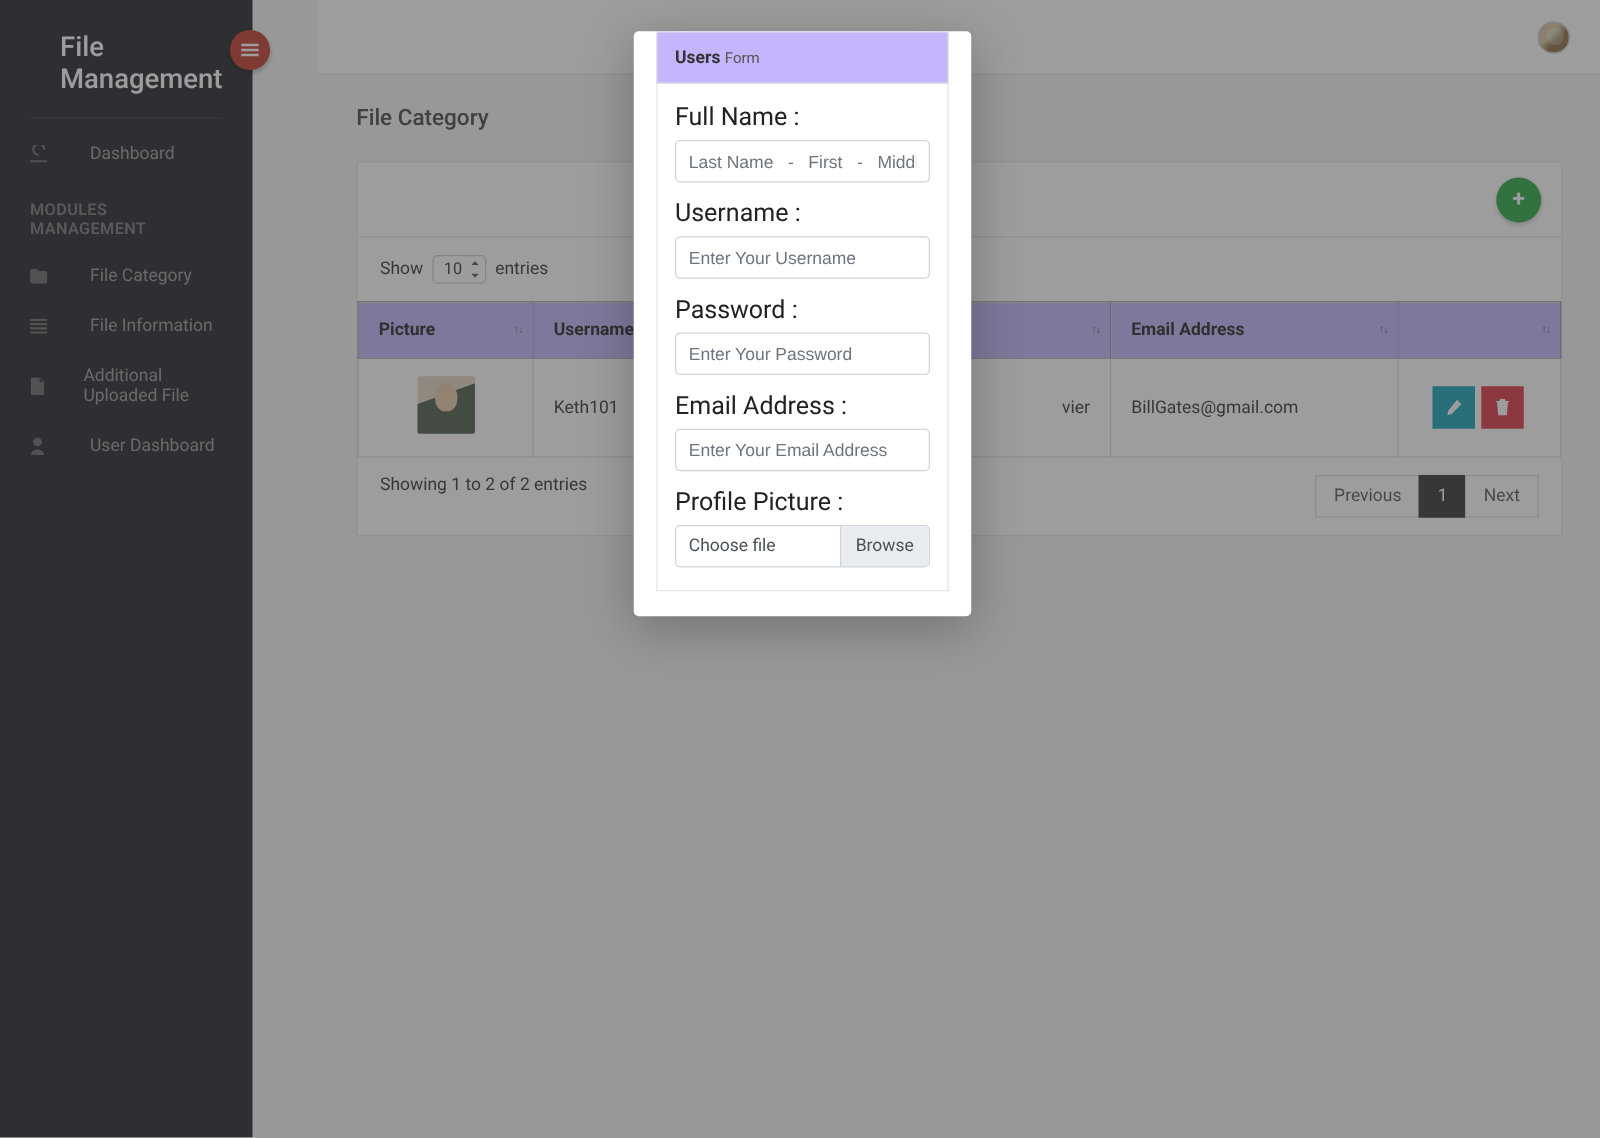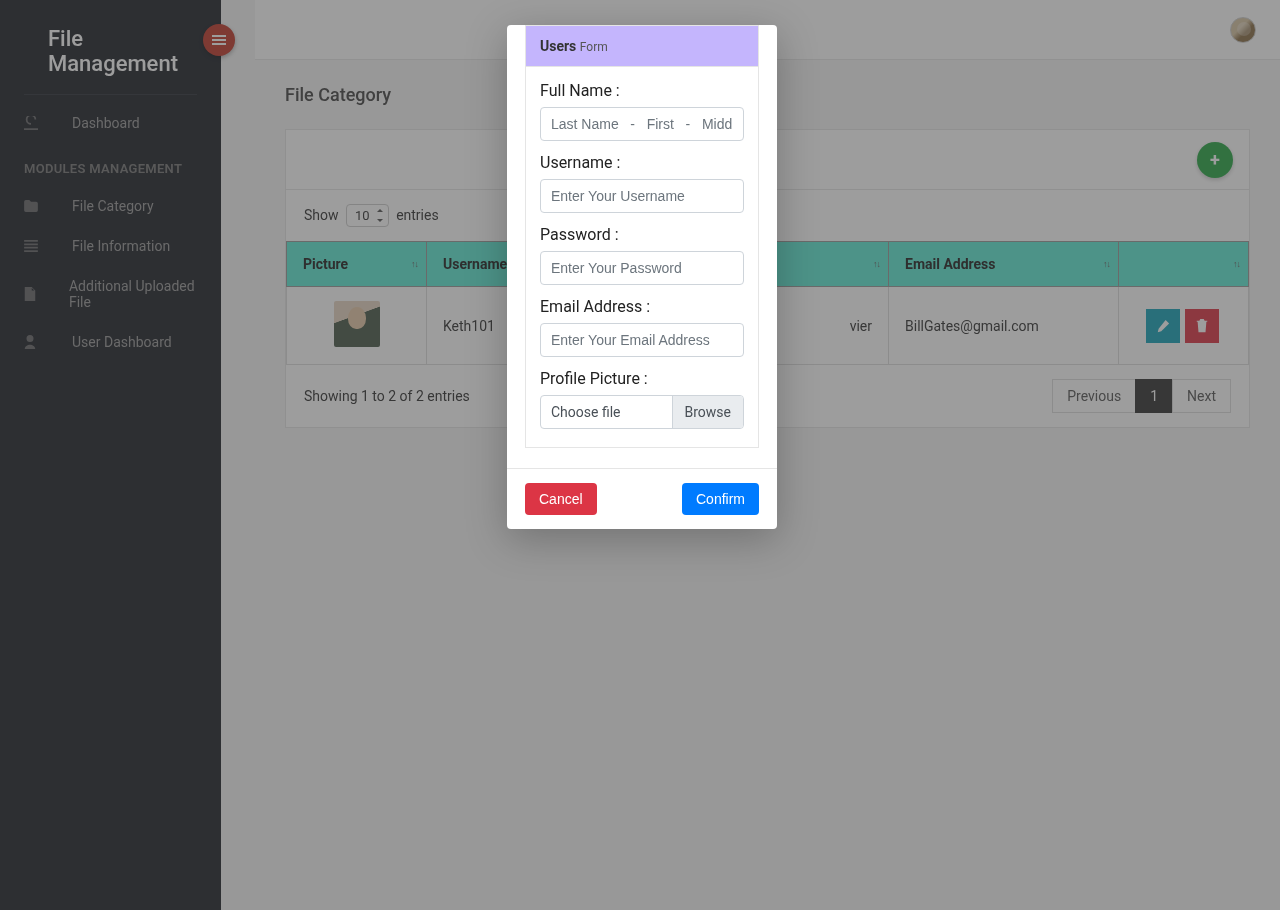--- a/index.html
+++ b/index.html
@@ -1,19 +1,19 @@
 <!DOCTYPE html>
 <html><head>
 <meta charset="utf-8">
 <style>
   * { box-sizing: border-box; margin: 0; padding: 0; }
   body { font-family: -apple-system, "Segoe UI", Roboto, "Helvetica Neue", Arial, sans-serif; font-size: 14px; color: #333; background: #f4f4f4; width: 1280px; height: 910px; overflow: hidden; position: relative; }
   
   
-  .sidebar { position: absolute; left: 0; top: 0; width: 221px; height: 910px; background: #1e2229; color: #aaa; padding-top: 8px; }
+  .sidebar { position: absolute; left: 0; top: 0; width: 202px; height: 910px; background: #1e2229; color: #aaa; padding-top: 8px; }
   .sidebar-header { color: #fff; font-size: 22px; font-weight: 500; padding: 18px 24px 18px 48px; position: relative; }
   .hamburger-btn { position: absolute; right: -14px; top: 16px; width: 32px; height: 32px; border-radius: 50%; background: #c0392b; display: flex; align-items: center; justify-content: center; cursor: pointer; box-shadow: 0 2px 4px rgba(0,0,0,.3); }
   .hamburger-lines { width: 14px; height: 10px; display: flex; flex-direction: column; justify-content: space-between; }
   .hamburger-lines span { display: block; height: 2px; background: #fff; }
   .sidebar-divider { border-top: 1px solid #2e333b; margin: 0 24px 8px 24px; }
   .sidebar-item { display: flex; align-items: center; padding: 12px 24px; color: #999; cursor: pointer; font-size: 14px; }
   .sidebar-item .icon { width: 20px; margin-right: 28px; text-align: center; opacity: .7; }
   .sidebar-section { padding: 18px 24px 10px 24px; color: #777; font-weight: 600; font-size: 13px; letter-spacing: .3px; }
   
   
@@ -28,50 +28,50 @@
   .card-header-row { display: flex; justify-content: flex-end; align-items: center; height: 60px; padding: 0 16px; border-bottom: 1px solid #e5e5e5; }
   .add-btn { width: 36px; height: 36px; border-radius: 50%; background: #28a745; color: #fff; display: flex; align-items: center; justify-content: center; cursor: pointer; box-shadow: 0 2px 4px rgba(0,0,0,.2); font-size: 18px; font-weight: bold; }
   
   .table-controls { display: flex; justify-content: space-between; align-items: center; padding: 14px 18px; font-size: 14px; color: #333; }
   .entries-select { display:inline-block; border: 1px solid #ccc; border-radius: 4px; padding: 3px 18px 3px 8px; font-size: 13px; margin: 0 4px; position: relative; background:#fff;}
   .entries-select::after{content:"";position:absolute;right:5px;top:4px;border-left:3px solid transparent;border-right:3px solid transparent;border-bottom:3px solid #555;}
   .entries-select::before{content:"";position:absolute;right:5px;bottom:4px;border-left:3px solid transparent;border-right:3px solid transparent;border-top:3px solid #555;}
   .search-input { border: 1px solid #ccc; height: 26px; width: 160px; margin-left: 6px; padding: 2px 6px; font-size: 13px; }
   
   table.data { width: 100%; border-collapse: collapse; }
-  table.data th { background: #5eead4; color: #222; font-weight: 700; text-align: left; padding: 14px 16px; border: 1px solid #999; font-size: 14px; position: relative; }
+  table.data th { background: #c4b5fd; color: #222; font-weight: 700; text-align: left; padding: 14px 16px; border: 1px solid #999; font-size: 14px; position: relative; }
   table.data th .sort { position: absolute; right: 8px; top: 50%; transform: translateY(-50%); font-size: 9px; color: #666; letter-spacing:-1px;}
   table.data td { padding: 14px 16px; border: 1px solid #ddd; font-size: 14px; color: #333; vertical-align: middle; }
   .pic-cell { text-align: center; }
   .pic { width: 46px; height: 46px; border-radius: 2px; display: inline-block; }
   .pic1 { background: linear-gradient(160deg,#e6d5c3 35%,#4a5a4a 36%,#4a5a4a 100%); position:relative;}
   .pic1::after{content:"";position:absolute;left:14px;top:6px;width:18px;height:22px;border-radius:50% 50% 45% 45%;background:#e6c9a8;}
   .pic2 { background: linear-gradient(180deg,#3a2518 0%,#3a2518 100%); position:relative;}
   .pic2::after{content:"";position:absolute;left:13px;top:8px;width:20px;height:24px;border-radius:50% 50% 40% 40%;background:#d9a066;}
   .action-btn { width: 34px; height: 34px; display: inline-flex; align-items: center; justify-content: center; color: #fff; cursor: pointer; margin-right: 2px; }
   .edit-btn { background: #17a2b8; }
   .delete-btn { background: #dc3545; }
   
-  .table-footer { display: flex; justify-content: space-between; align-items: center; padding: 14px 18px; font-size: 14px; }
+  .table-footer { display: flex; justify-content: space-between; padding: 14px 18px; font-size: 14px; }
   .pagination { display: flex; }
   .page-link { border: 1px solid #ddd; padding: 8px 14px; color: #555; cursor: pointer; background:#fff; margin-left:-1px;}
   .page-link.active { background: #333; color: #fff; border-color:#333;}
   
   
   .overlay { position: absolute; inset: 0; background: rgba(60,60,60,.5); z-index: 100; }
   .modal { position: absolute; left: 507px; top: 25px; width: 270px; background: #fff; border-radius: 4px; z-index: 101; box-shadow: 0 10px 40px rgba(0,0,0,.25); }
   .modal-header { padding: 18px 18px 14px 18px; display: flex; justify-content: space-between; align-items: center; }
   .modal-title { font-size: 18px; font-weight: 700; color: #222; }
   .modal-close { font-size: 22px; color: #888; cursor: pointer; line-height: 1; font-weight:300;}
   .modal-body { padding: 0 18px 20px 18px; }
   .form-card-header { background: #c4b5fd; border: 1px solid #e5e5e5; padding: 12px 14px; font-size: 14px; }
   .form-card-header b { font-weight: 700; }
   .form-card-body { border: 1px solid #e5e5e5; border-top: none; padding: 14px 14px 18px 14px; }
   .form-group { margin-bottom: 12px; }
-  .form-label { font-size: 16px; color: #222; display: block; margin-bottom: 7px; }
+  .form-label { font-size: 20px; color: #222; display: block; margin-bottom: 7px; }
   .form-control { width: 100%; border: 1px solid #ced4da; border-radius: 4px; padding: 8px 10px; font-size: 14px; color: #495057; }
   .form-control::placeholder { color: #6c757d; }
   .file-group { display: flex; border: 1px solid #ced4da; border-radius: 4px; overflow: hidden; }
   .file-text { flex: 1; padding: 8px 10px; font-size: 14px; color: #495057; }
   .file-browse { background: #e9ecef; border-left: 1px solid #ced4da; padding: 8px 12px; font-size: 14px; color: #495057; cursor:pointer;}
   .modal-footer { border-top: 1px solid #e5e5e5; padding: 14px 18px; display: flex; justify-content: space-between; }
   .btn { padding: 8px 14px; border-radius: 4px; font-size: 14px; cursor: pointer; color: #fff; border:none;}
   .btn-cancel { background: #dc3545; }
   .btn-confirm { background: #007bff; }
   
@@ -226,17 +226,13 @@
       </div>
       <div class="form-group" style="margin-bottom:0">
         <label class="form-label">Profile Picture :</label>
         <div class="file-group">
           <span class="file-text">Choose file</span>
           <span class="file-browse">Browse</span>
         </div>
       </div>
     </div>
   </div>
-  <div class="modal-footer">
-    <button class="btn btn-cancel">Cancel</button>
-    <button class="btn btn-confirm">Confirm</button>
-  </div>
 </div>
 
 </body></html>

